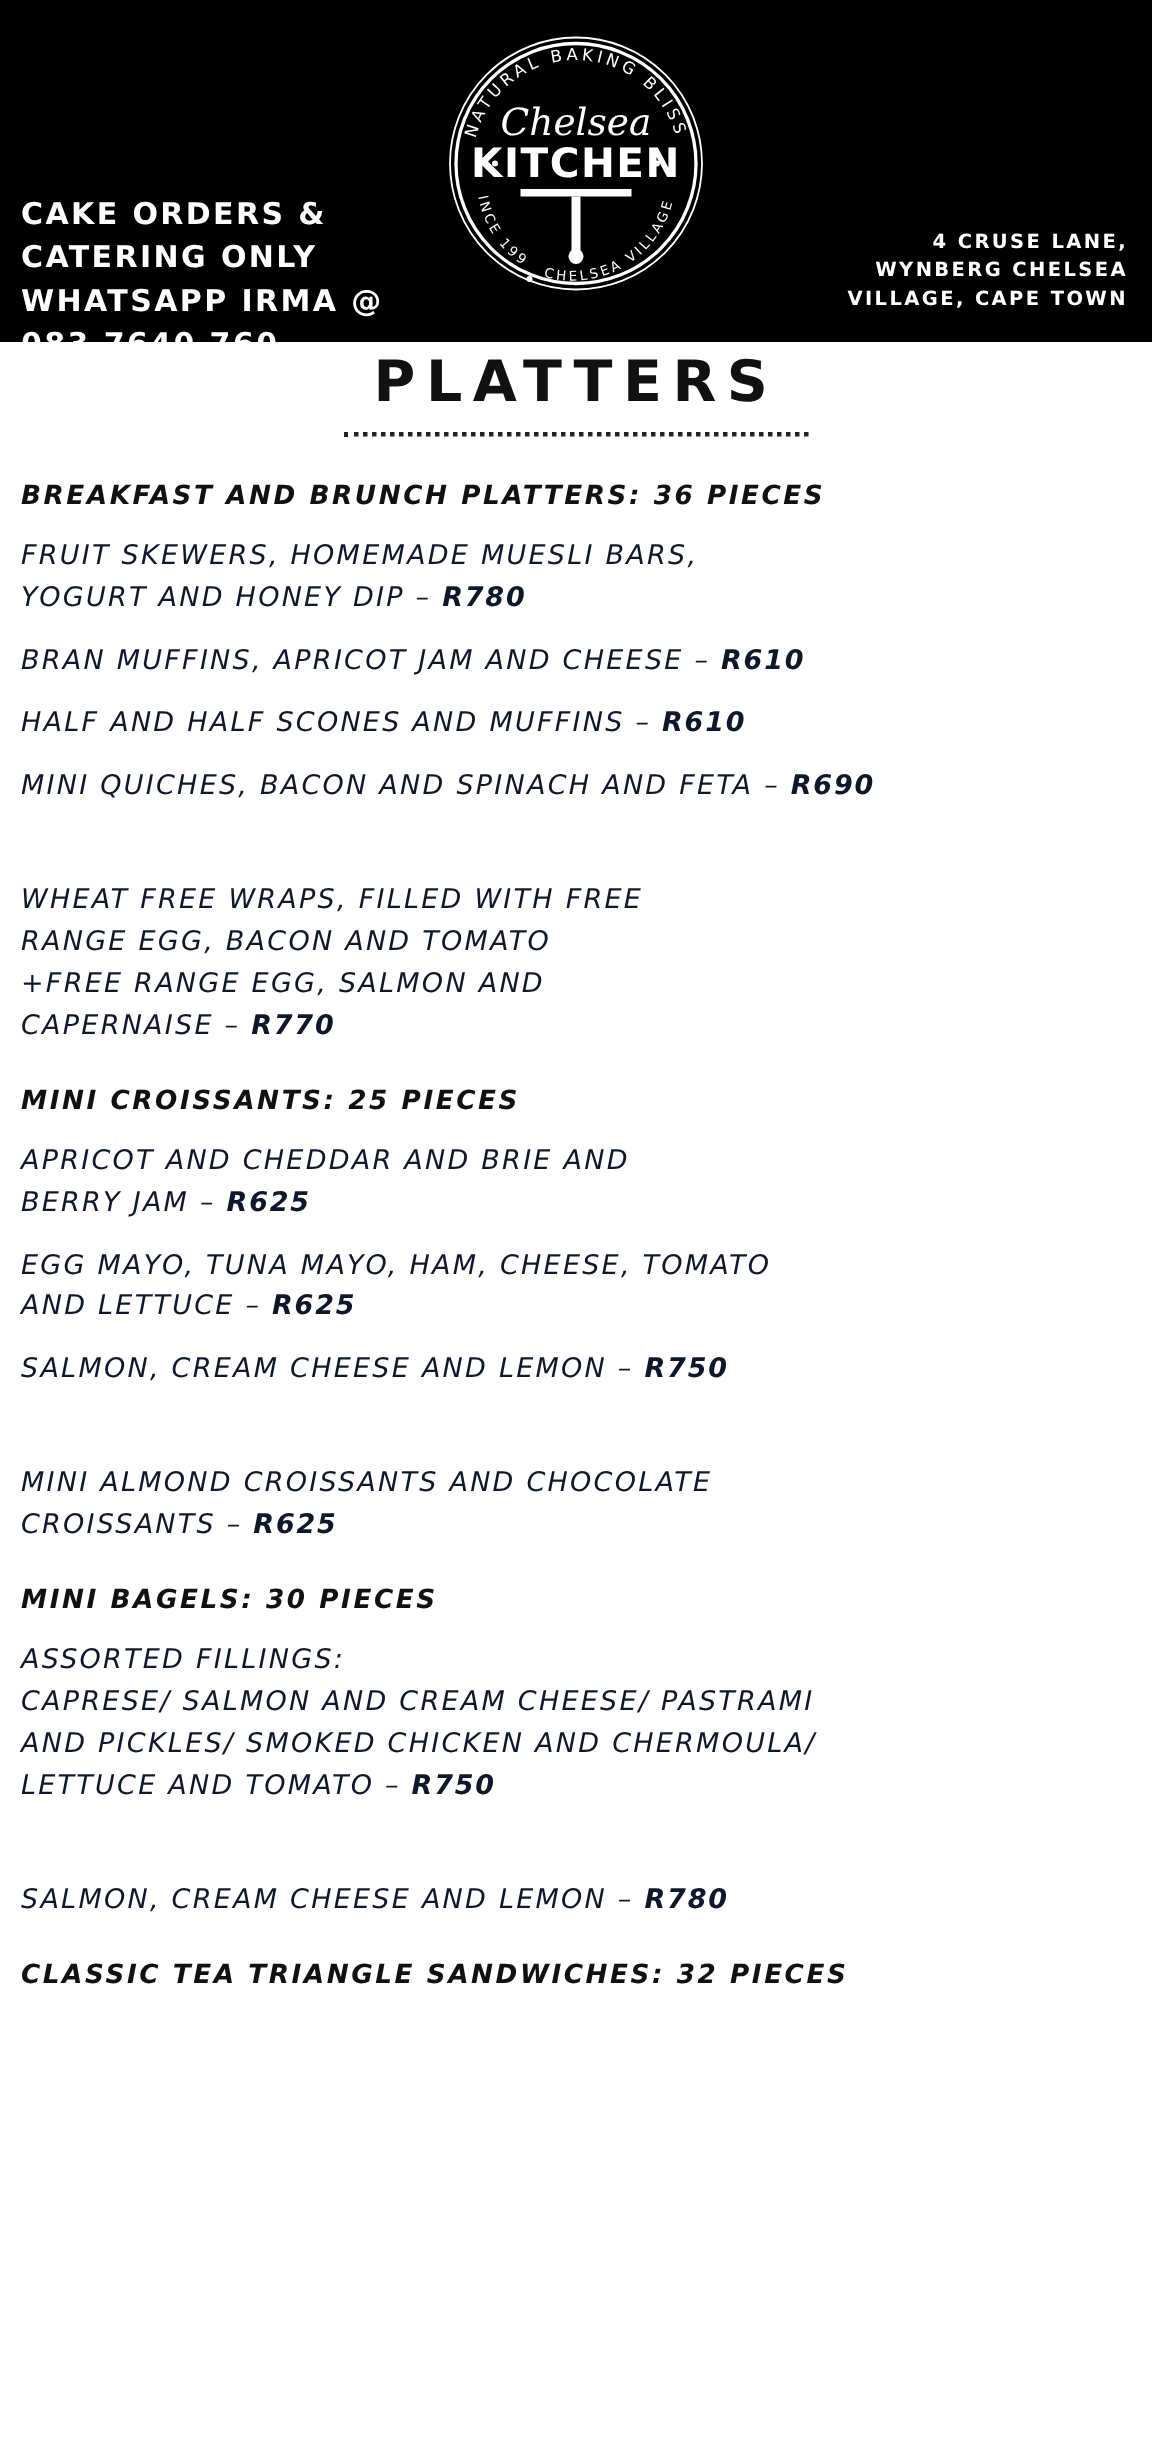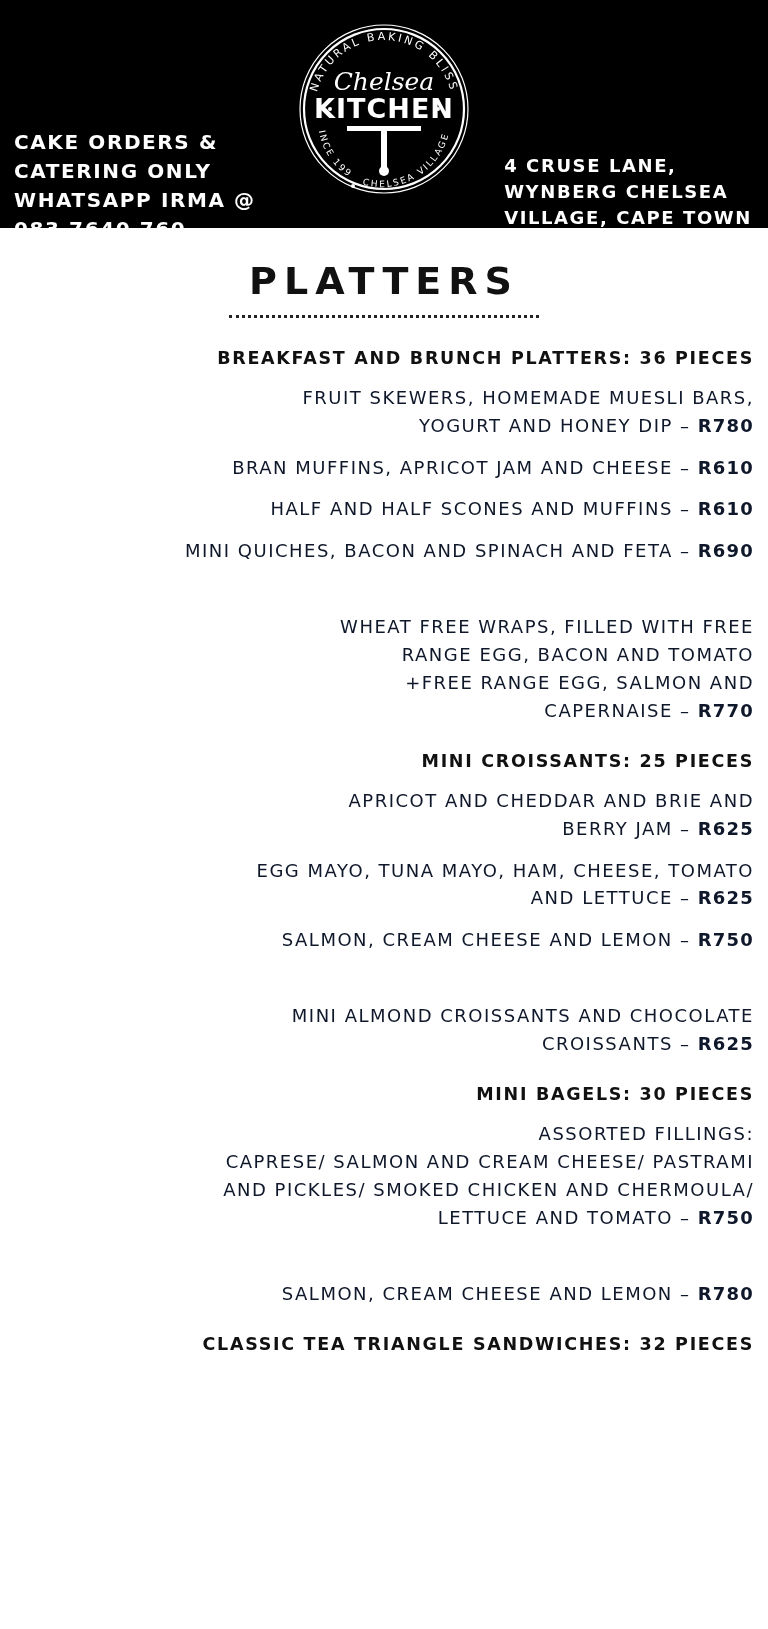--- a/index.html
+++ b/index.html
@@ -34,40 +34,41 @@
     font-size: 20px;
     font-weight: bold;
     letter-spacing: 1.6px;
     line-height: 1.45;
     text-transform: uppercase;
   }
   .header-right {
     position: absolute;
     right: 16px;
     top: 153px;
-    font-size: 18px;
+    font-size: 13px;
     font-weight: bold;
     letter-spacing: 1.6px;
     line-height: 1.45;
     text-transform: uppercase;
+    text-align: right;
   }
   .logo {
     position: absolute;
     left: 50%;
     transform: translateX(-50%);
     top: 14px;
     width: 190px;
     height: 190px;
   }
   .logo svg { display: block; }
 
   
   .title-block {
     text-align: center;
-    padding-top: 33px;
+    padding-top: 6px;
   }
   .title {
     font-size: 38px;
     font-weight: bold;
     letter-spacing: 7px;
     color: #111;
     margin: 0;
     line-height: 1.1;
   }
   .title-rule {
@@ -76,21 +77,22 @@
     margin: 9px auto 0 auto;
     border-bottom: 3px dotted #222;
   }
 
   
   .content {
     padding: 0 14px 24px 14px;
   }
   .section {
     margin-top: 26px;
-    text-align: right;
+    text-align: left;
+    font-style: italic;
   }
   .section:first-child { margin-top: 30px; }
 
   .section-heading {
     font-size: 17.5px;
     font-weight: bold;
     letter-spacing: 1.7px;
     text-transform: uppercase;
     color: #111;
     margin: 0 0 16px 0;

